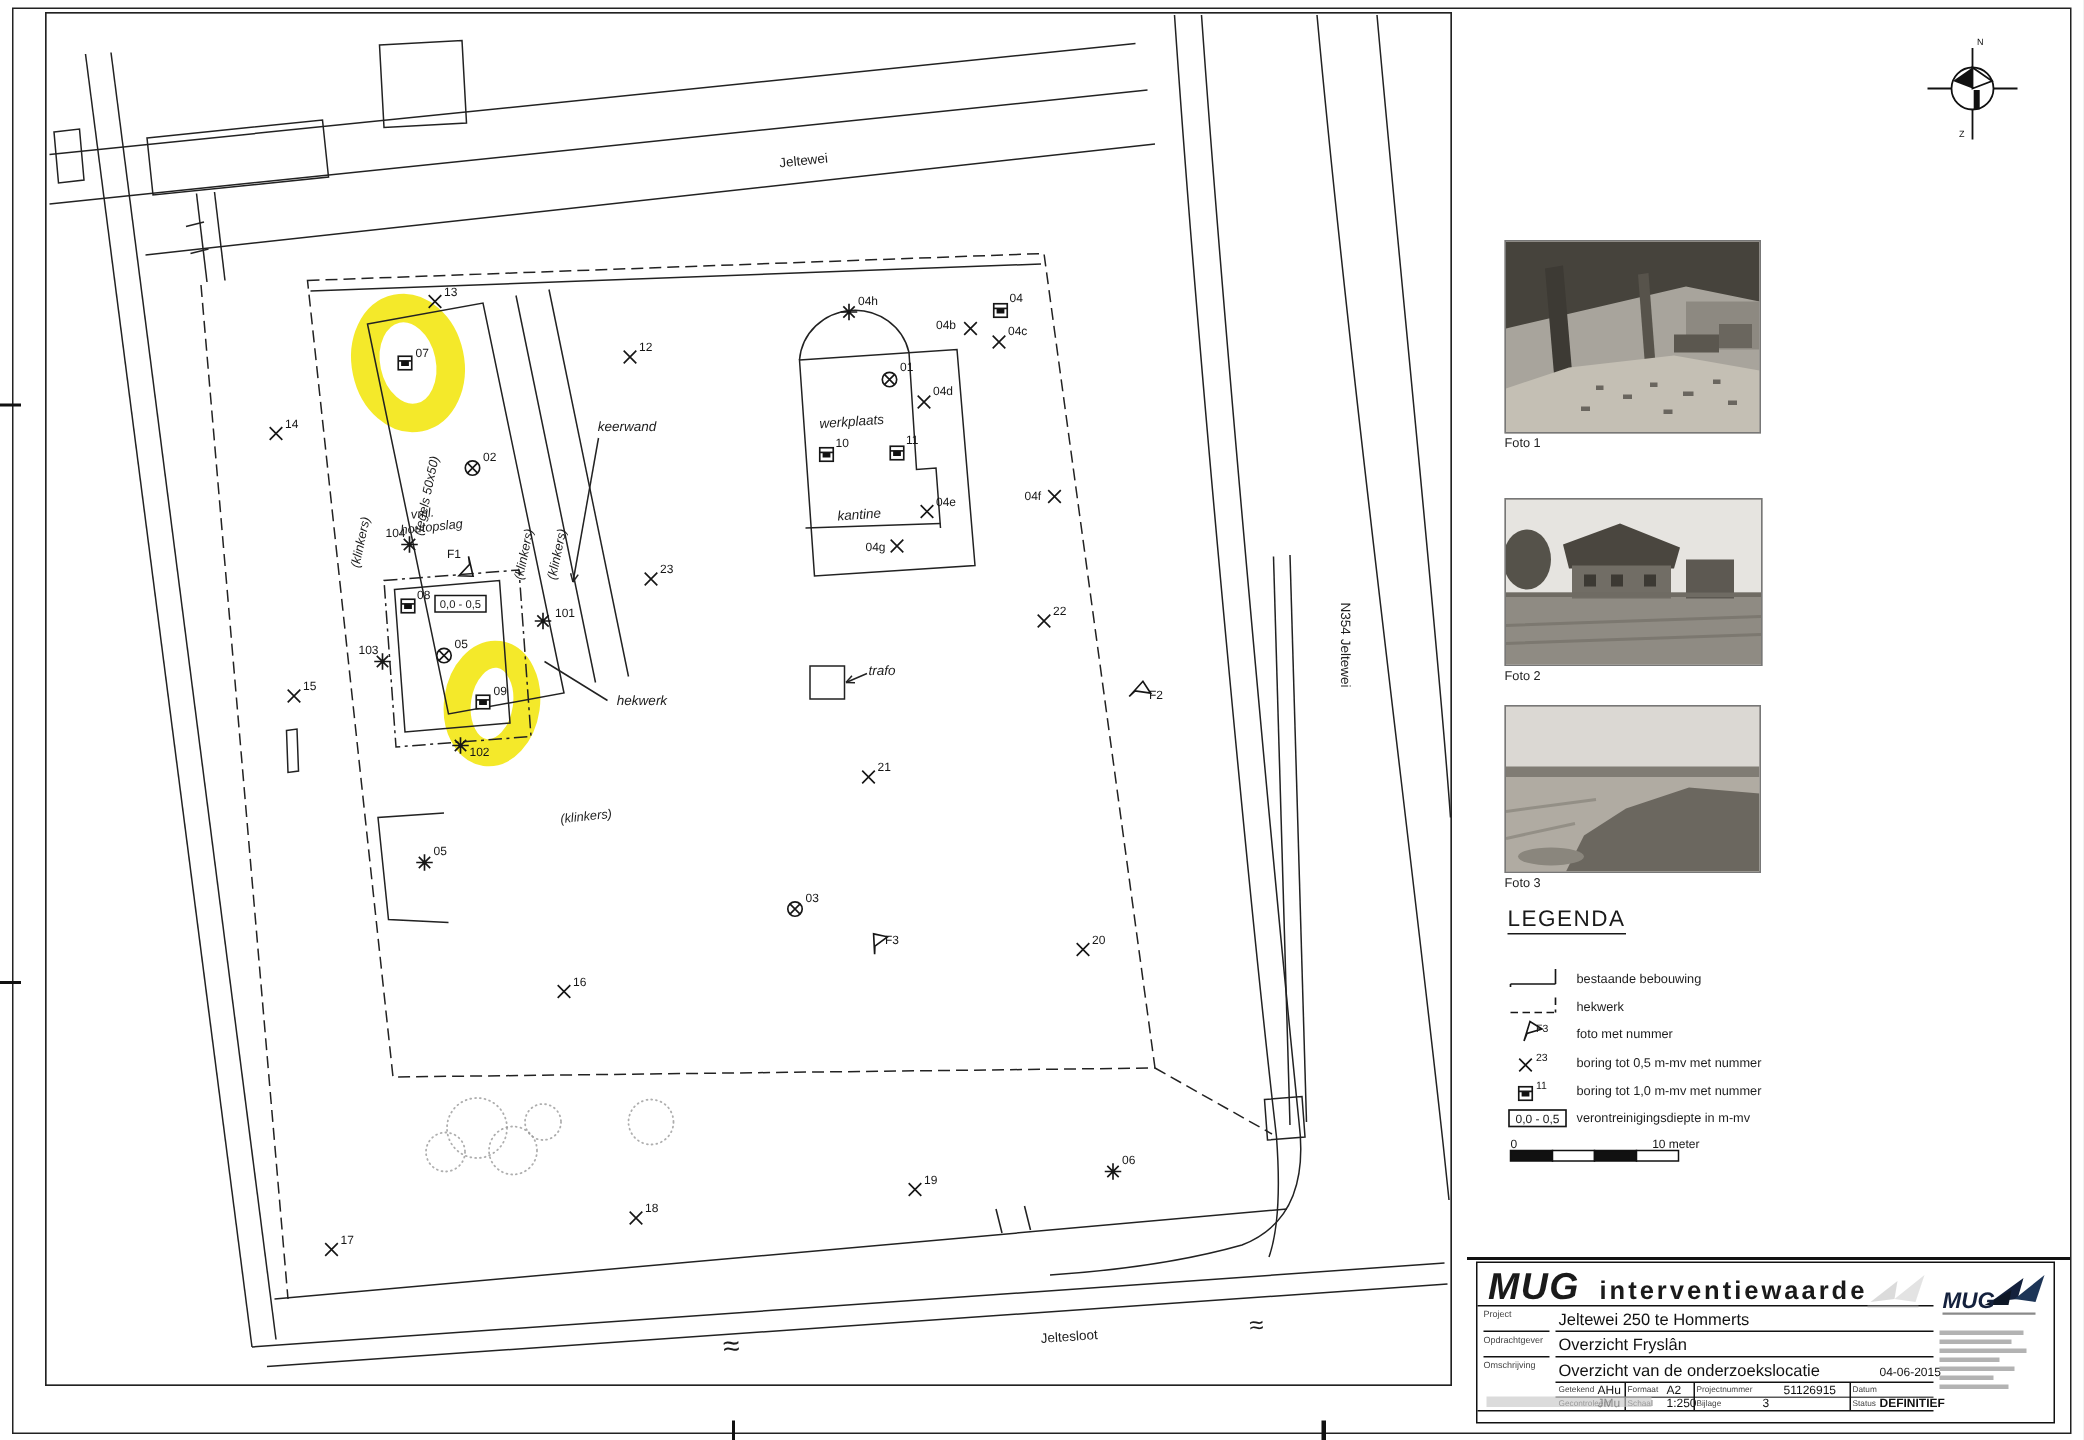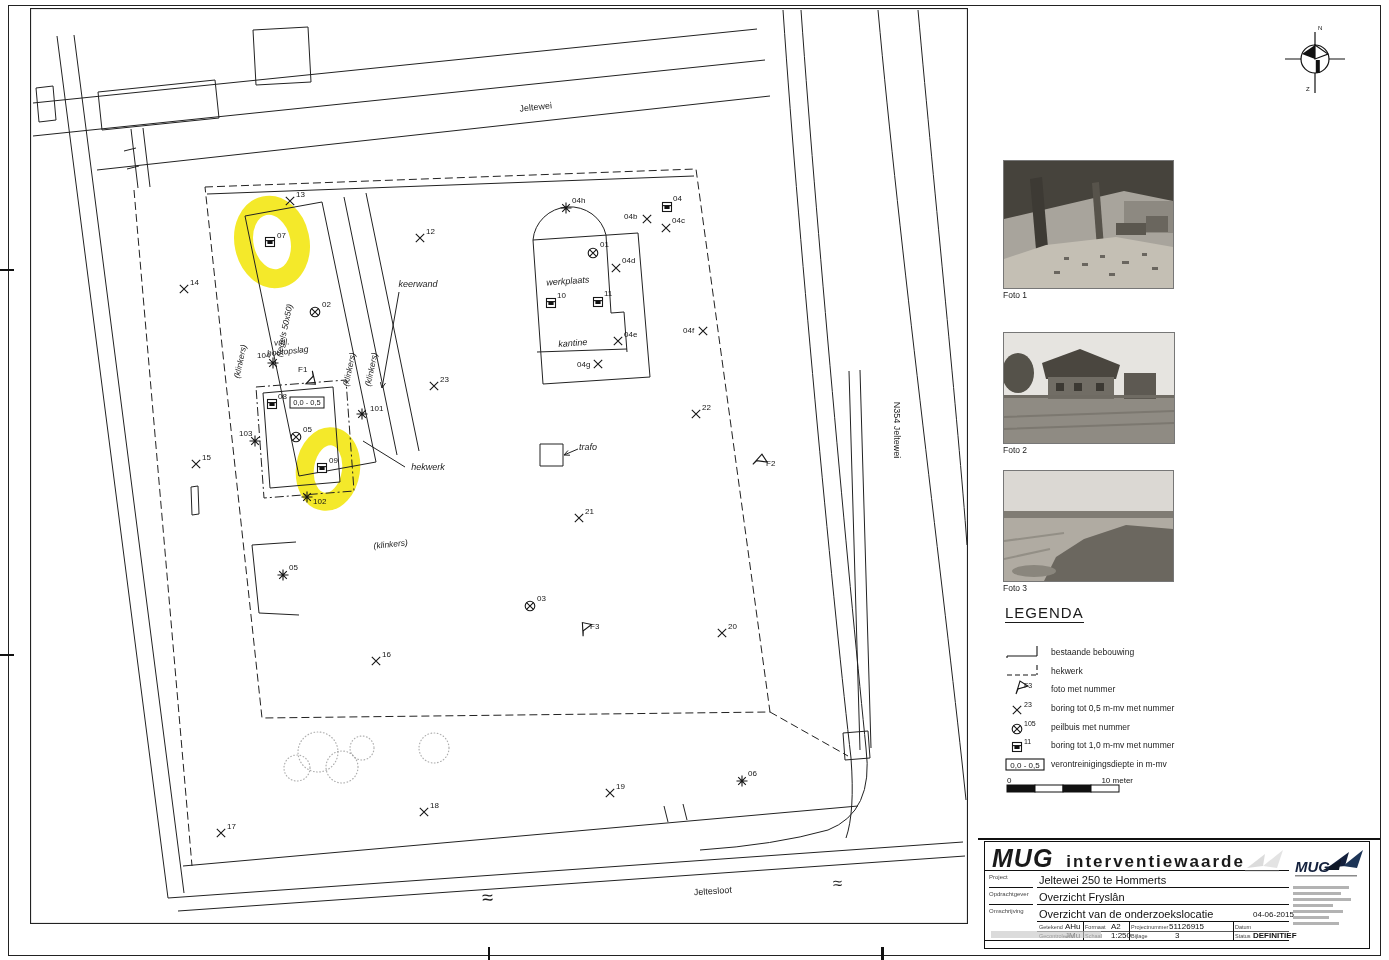--- a/index.html
+++ b/index.html
@@ -425,32 +425,20 @@
             </g>
             <text x="19" y="8" class="mlab lnum" stroke="none">23</text>
           </g>
         </svg>
     <span class="ltext">boring tot 0,5 m-mv met nummer</span>
   </div>
   <div class="lrow">
     <svg class="lsym" width="46" height="18">
           <g class="mk">
             <g class="mk" transform="translate(12,11)">
-              <circle r="4.8" fill="#fff"></circle>
-              <path d="M-3.4,-3.4L3.4,3.4M-3.4,3.4L3.4,-3.4"></path>
-            </g>
-            <text x="19" y="8" class="mlab lnum" stroke="none">105</text>
-          </g>
-        </svg>
-    <span class="ltext">peilbuis met nummer</span>
-  </div>
-  <div class="lrow">
-    <svg class="lsym" width="46" height="18">
-          <g class="mk">
-            <g class="mk" transform="translate(12,11)">
               <rect x="-4.5" y="-4.5" width="9" height="9" fill="#fff"></rect>
               <rect x="-2.6" y="-1.4" width="5.2" height="3.4" fill="#111" stroke="none"></rect>
               <path d="M-4.5,-1.4H4.5"></path>
             </g>
             <text x="19" y="8" class="mlab lnum" stroke="none">11</text>
           </g>
         </svg>
     <span class="ltext">boring tot 1,0 m-mv met nummer</span>
   </div>
   <div class="lrow">
@@ -491,21 +479,21 @@
 
   <div class="abs tb-lab" style="left:4px;top:66px;">Omschrijving</div>
   <div class="abs tb-val" style="left:54px;top:66px;">Overzicht van de onderzoekslocatie</div>
   <div class="abs tb-rule" style="left:52px;top:79px;width:252px;"></div>
 
   <div class="abs tb-flab" style="left:54px;top:82px;">Getekend</div>
   <div class="abs tb-fval" style="left:80px;top:80px;">AHu</div>
   <div class="abs tb-flab" style="left:100px;top:82px;">Formaat</div>
   <div class="abs tb-fval" style="left:126px;top:80px;">A2</div>
   <div class="abs tb-flab" style="left:146px;top:82px;">Projectnummer</div>
-  <div class="abs tb-fval" style="left:184px;top:80px;">51126915</div>
+  <div class="abs tb-fval" style="left:204px;top:80px;">51126915</div>
   <div class="abs tb-flab" style="left:250px;top:82px;">Datum</div>
   <div class="abs tb-fval" style="left:268px;top:68px;">04-06-2015</div>
   <div class="abs tb-rule" style="left:52px;top:89px;width:252px;opacity:.7;"></div>
 
   <div class="abs tb-flab" style="left:54px;top:91px;">Gecontroleerd</div>
   <div class="abs tb-fval" style="left:80px;top:89px;">JMu</div>
   <div class="abs tb-flab" style="left:100px;top:91px;">Schaal</div>
   <div class="abs tb-fval" style="left:126px;top:89px;">1:250</div>
   <div class="abs tb-flab" style="left:146px;top:91px;">Bijlage</div>
   <div class="abs tb-fval" style="left:190px;top:89px;">3</div>

